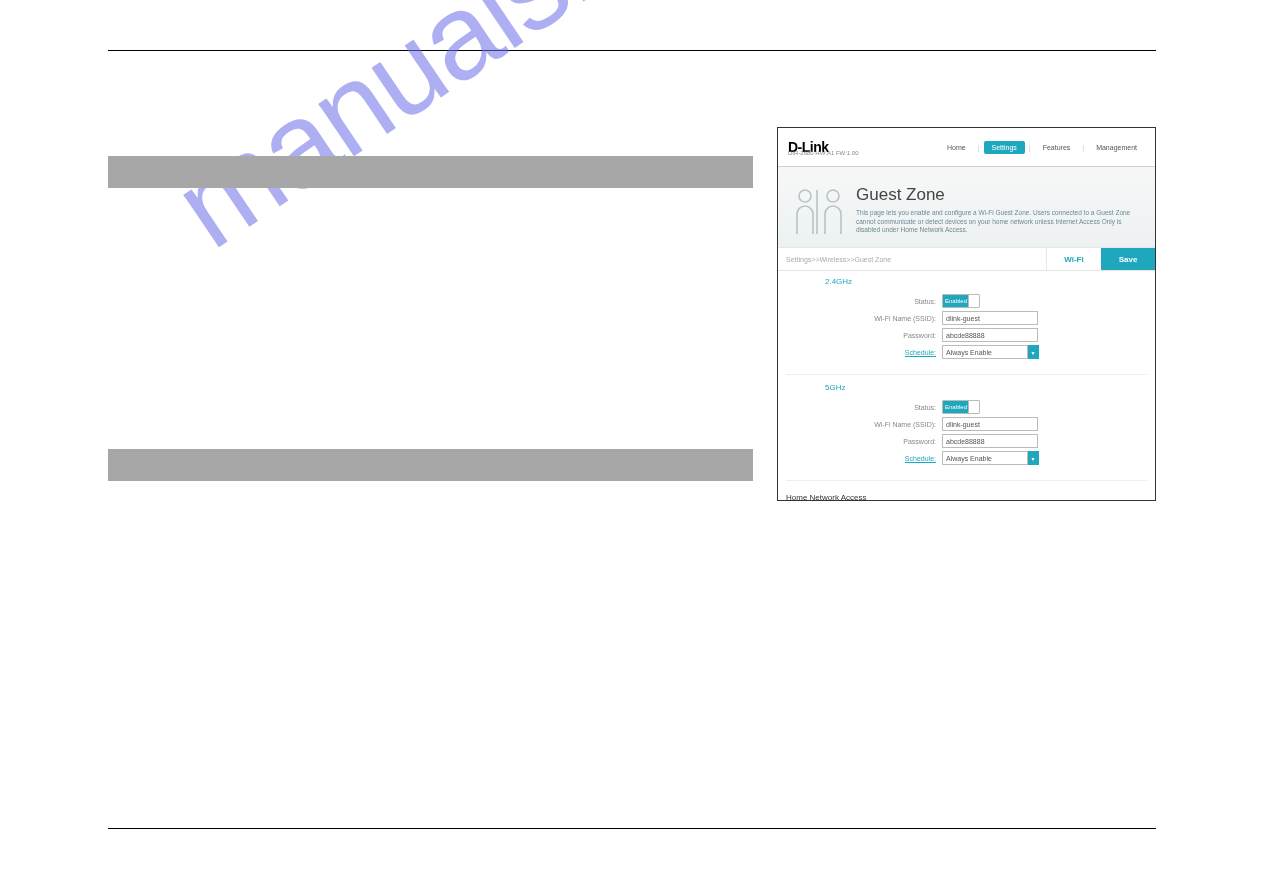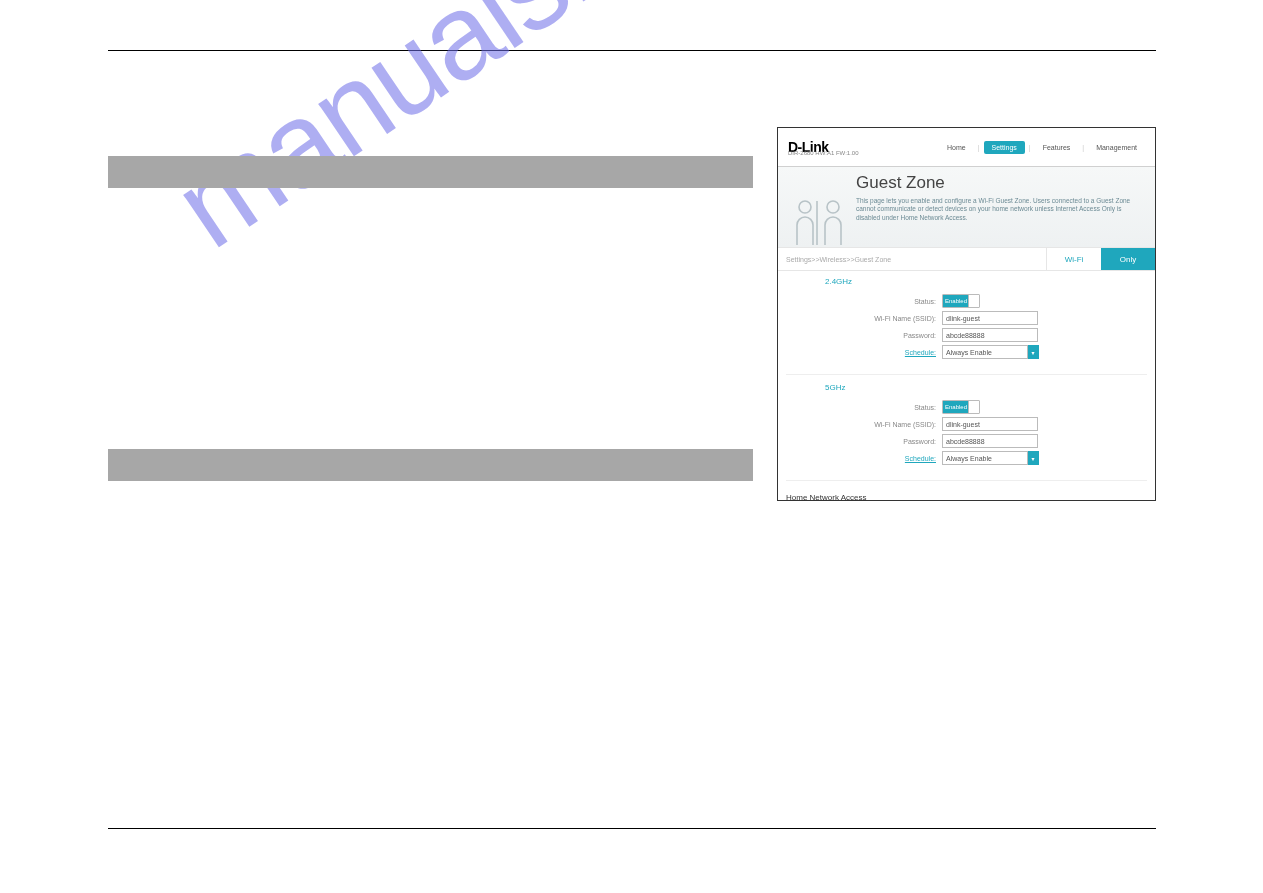--- a/index.html
+++ b/index.html
@@ -15,28 +15,28 @@
   .shot{position:absolute;top:127px;left:777px;width:379px;height:374px;border:1px solid #333;box-sizing:border-box;background:#fff;overflow:hidden;font-size:7px;}
   
   .rh{height:38px;border-bottom:1px solid #d0d0d0;background:#fff;display:flex;align-items:center;padding:0 10px;}
   .rh .brand{font-family:Arial;font-weight:bold;font-size:14px;letter-spacing:-0.5px;color:#000;}
   .rh .sub{position:absolute;top:22px;left:10px;font-size:6px;color:#888;}
   .rnav{margin-left:auto;display:flex;align-items:center;gap:4px;font-size:7px;color:#555;}
   .rnav a{padding:3px 8px;color:#555;text-decoration:none;}
   .rnav a.active{background:#1fa7bd;color:#fff;border-radius:2px;}
   .rnav .sep{color:#ccc;}
   
-  .hero{background:linear-gradient(#f6f8f8,#eef1f2);height:74px;display:flex;padding:6px 10px 0 8px;}
+  .hero{background:linear-gradient(#f6f8f8,#eef1f2);height:74px;display:flex;padding:6px 10px 0 8px;align-items:center;}
   .hero .iconppl{width:70px;display:flex;align-items:flex-end;justify-content:center;}
   .hero .title{font-size:17px;color:#444;margin:0 0 4px 0;font-weight:400;}
   .hero .desc{font-size:6.5px;color:#6b8a94;line-height:1.3;max-width:280px;}
   
   .bcrow{height:22px;display:flex;align-items:center;background:#fff;border-top:1px solid #e6e6e6;border-bottom:1px solid #e6e6e6;}
   .bcrow .bc{padding-left:8px;font-size:7px;color:#aaa;}
-  .bcrow .right{margin-left:auto;display:flex;height:100%;}
+  .bcrow .right{margin-left:auto;display:flex;height:100%;font-weight:bold;}
   .bcrow .btn{display:flex;align-items:center;justify-content:center;width:54px;font-size:8px;}
   .bcrow .btn.wifi{color:#1fa7bd;background:#fff;border-left:1px solid #e6e6e6;}
   .bcrow .btn.save{color:#fff;background:#1fa7bd;}
   
   .sect{padding:6px 8px 10px 8px;}
   .sect .hdr{font-size:8px;color:#1fa7bd;margin:0 0 8px 0;padding-left:39px;}
   .row{display:flex;align-items:center;margin:3px 0;height:14px;}
   .row .lbl{flex:0 0 150px;text-align:right;font-size:7px;color:#888;padding-right:6px;}
   .row .lbl a{color:#1fa7bd;text-decoration:underline;}
   .row .ctrl{flex:1;display:flex;align-items:center;}
@@ -94,21 +94,21 @@
       <div>
         <div class="title">Guest Zone</div>
         <div class="desc">This page lets you enable and configure a Wi-Fi Guest Zone. Users connected to a Guest Zone cannot communicate or detect devices on your home network unless Internet Access Only is disabled under Home Network Access.</div>
       </div>
     </div>
 
     <div class="bcrow">
       <div class="bc">Settings&gt;&gt;Wireless&gt;&gt;Guest Zone</div>
       <div class="right">
         <div class="btn wifi">Wi-Fi</div>
-        <div class="btn save">Only</div>
+        <div class="btn save">Save</div>
       </div>
     </div>
 
     <div class="sect">
       <div class="hdr">2.4GHz</div>
 
       <div class="row">
         <div class="lbl">Status:</div>
         <div class="ctrl">
           <div class="toggle">

